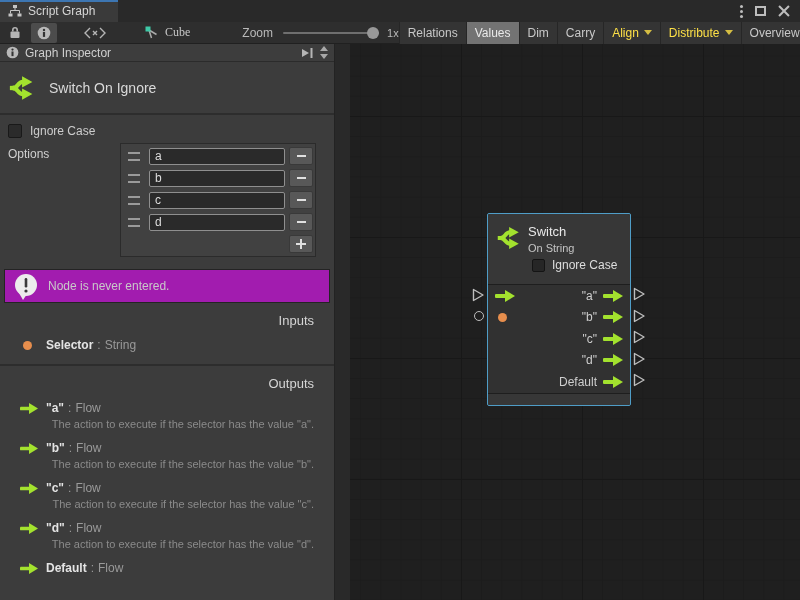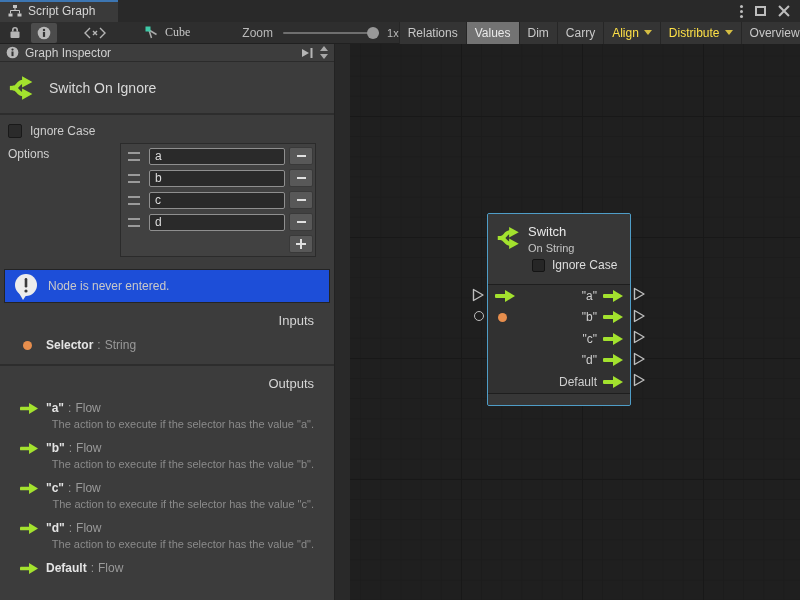--- a/index.html
+++ b/index.html
@@ -54,21 +54,21 @@
   .options-list { width:196px; background:#414141; border:1px solid #2b2b2b; padding:1px 2px; }
   .option-row { display:flex; align-items:center; height:22px; gap:4px; }
   .drag-handle { width:12px; height:9px; border-top:2px solid #9a9a9a; border-bottom:2px solid #9a9a9a; margin:0 5px; flex:none; }
   .option-input { flex:1; height:17px; min-width:0; background:#2a2a2a; border:1px solid #8f8f8f; border-radius:2px; color:#dcdcdc; font-family:"Liberation Sans", sans-serif; font-size:12px; padding:0 5px; }
   .row-btn { width:24px; height:18px; background:#585858; border:1px solid #393939; border-radius:2px; display:flex; align-items:center; justify-content:center; flex:none; }
   .minus-glyph { width:9px; height:2px; background:#e0e0e0; }
   .plus-row { display:flex; justify-content:flex-end; padding:2px 0 2px; }
   .plus-glyph { position:relative; width:10px; height:10px; }
   .plus-glyph::before { content:""; position:absolute; left:0; top:4px; width:10px; height:2px; background:#e0e0e0; }
   .plus-glyph::after { content:""; position:absolute; left:4px; top:0; width:2px; height:10px; background:#e0e0e0; }
-  .warning-box { margin:12px 4px 0; height:34px; background:#1d4ed8; border:1px solid #242424; display:flex; align-items:center; gap:9px; padding:0 8px; color:#c9c9c9; }
+  .warning-box { margin:12px 4px 0; height:34px; background:#a21caf; border:1px solid #242424; display:flex; align-items:center; gap:9px; padding:0 8px; color:#c9c9c9; }
   .section { padding:10px 20px 12px;text-align:right; }
   .section-header { font-size:13px; color:#d6d6d6; }
   .port-row { display:flex; align-items:center; margin-top:10px; }
   .port-icon { width:18px; display:flex; justify-content:flex-start; flex:none; margin-right:8px; }
   .string-dot { width:9px; height:9px; border-radius:50%; background:#e78e4d; margin-left:3px; }
   .pname { font-weight:bold; color:#e4e4e4; }
   .psep { color:#9a9a9a; margin:0 4px; }
   .ptype { color:#9a9a9a; }
   .port-desc { margin:3px 0 0 26px; color:#8b8b8b; font-size:11px; line-height:13px; }
   .divider { height:2px; background:#2d2d2d; }

